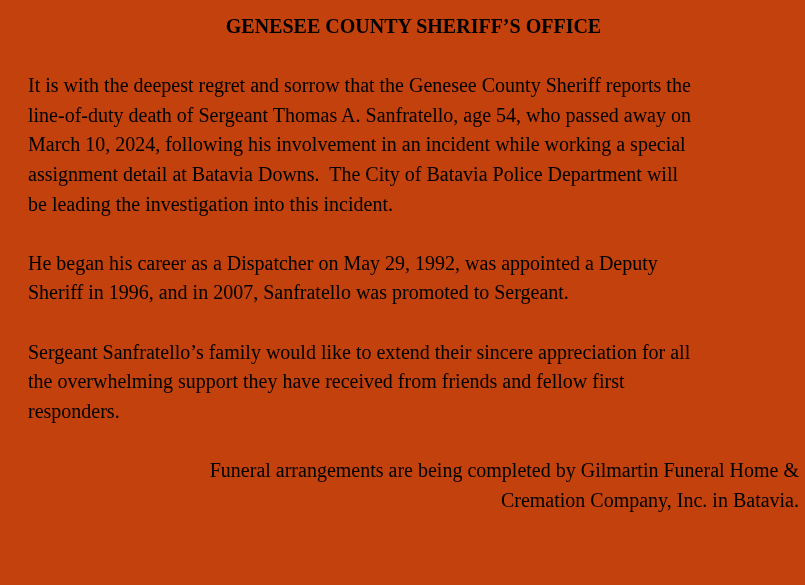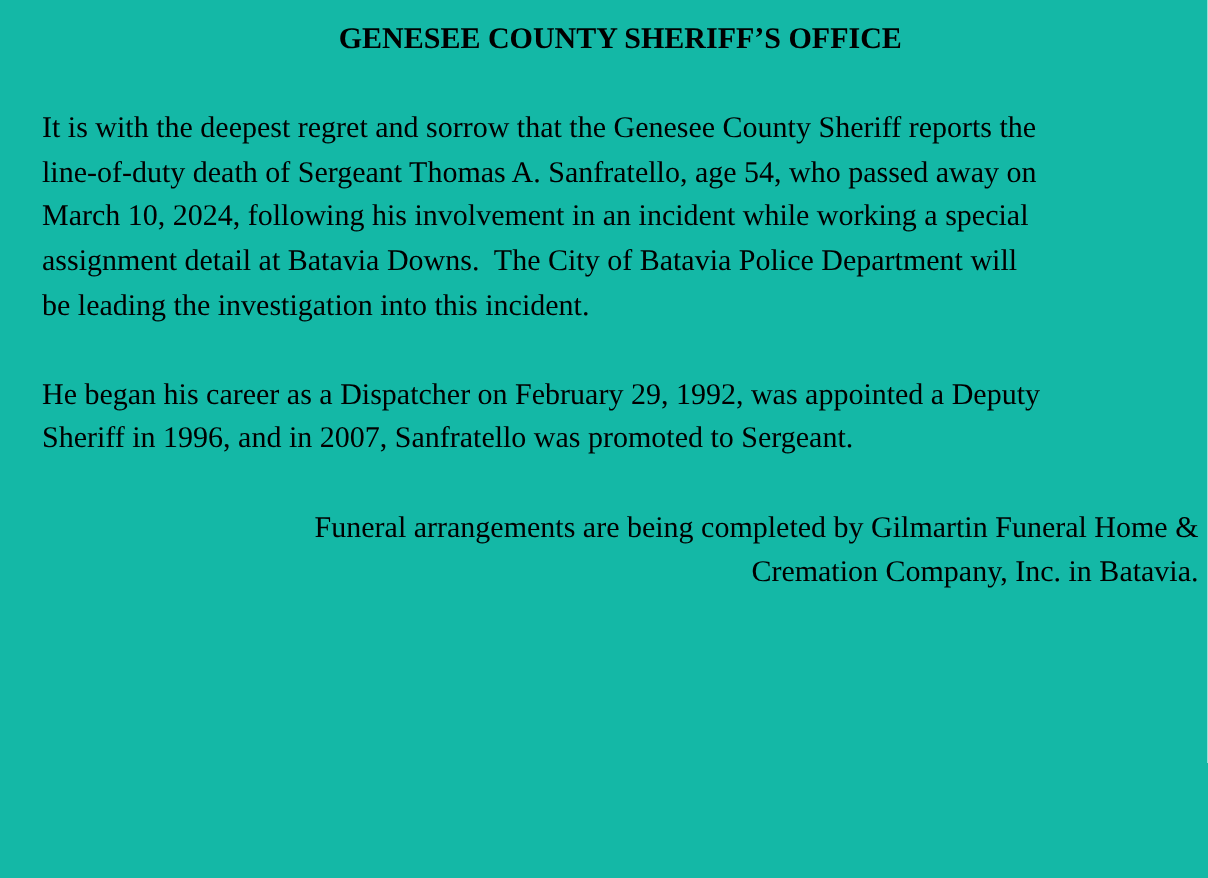--- a/index.html
+++ b/index.html
@@ -4,21 +4,21 @@
 <style>
   html, body {
     margin: 0;
     padding: 0;
     background: #ffffff;
   }
   .page {
     position: relative;
     width: 805px;
     height: 585px;
-    background: #14b8a6;
+    background: #c2410c;
     color: #000000;
     overflow: hidden;
   }
   .content {
     margin-left: 28px;
     width: 771px;
     padding-top: 12px;
     font-family: "Liberation Serif", "DejaVu Serif", serif;
     font-size: 20px;
     line-height: 29.6px;
@@ -52,24 +52,29 @@
 
     <div class="paragraph">
       <div class="line">It is with the deepest regret and sorrow that the Genesee County Sheriff reports the</div>
       <div class="line">line-of-duty death of Sergeant Thomas A. Sanfratello, age 54, who passed away on</div>
       <div class="line">March 10, 2024, following his involvement in an incident while working a special</div>
       <div class="line">assignment detail at Batavia Downs.  The City of Batavia Police Department will</div>
       <div class="line">be leading the investigation into this incident.</div>
     </div>
 
     <div class="paragraph">
-      <div class="line">He began his career as a Dispatcher on February 29, 1992, was appointed a Deputy</div>
+      <div class="line">He began his career as a Dispatcher on May 29, 1992, was appointed a Deputy</div>
       <div class="line">Sheriff in 1996, and in 2007, Sanfratello was promoted to Sergeant.</div>
     </div>
 
+    <div class="paragraph">
+      <div class="line">Sergeant Sanfratello’s family would like to extend their sincere appreciation for all</div>
+      <div class="line">the overwhelming support they have received from friends and fellow first</div>
+      <div class="line">responders.</div>
+    </div>
 
     <div class="paragraph">
       <div class="line">Funeral arrangements are being completed by Gilmartin Funeral Home &amp;</div>
       <div class="line">Cremation Company, Inc. in Batavia.</div>
     </div>
 
   </div>
 </div>
 
 </body></html>

